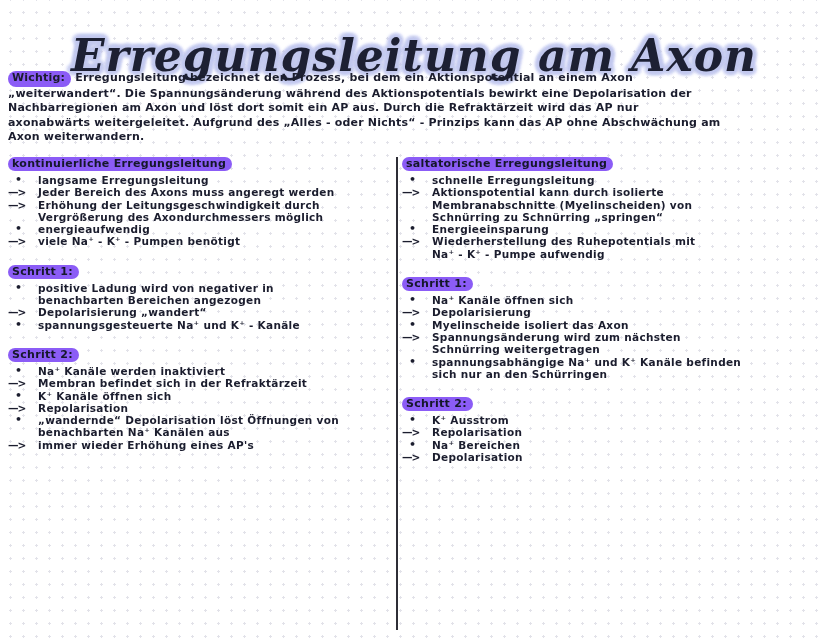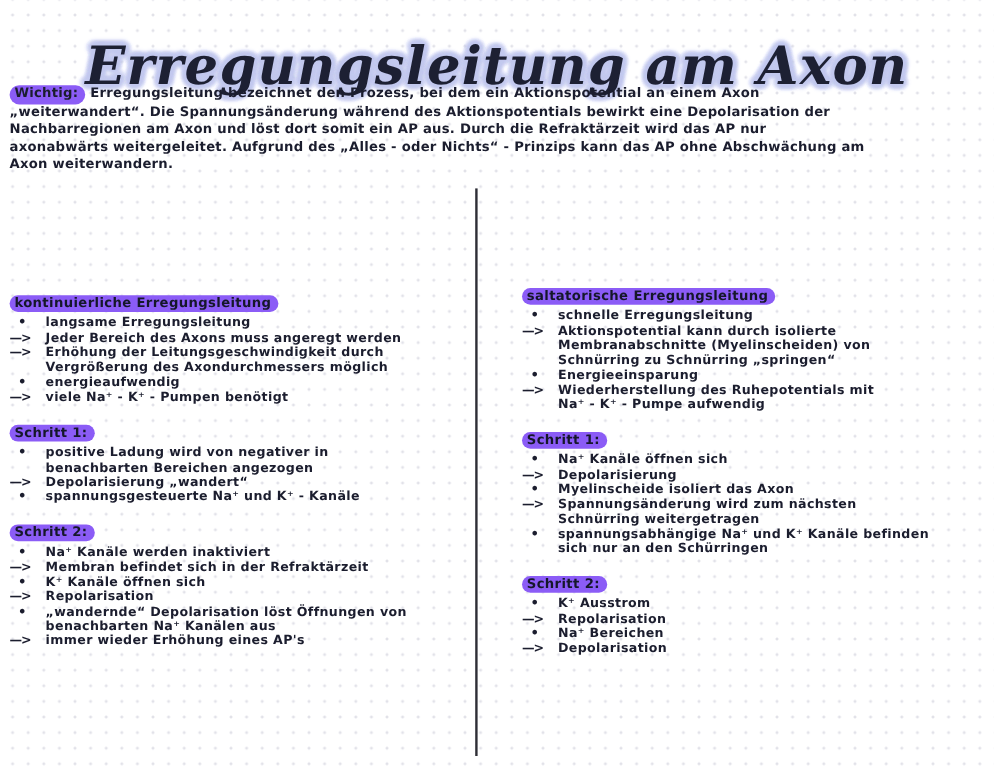--- a/index.html
+++ b/index.html
@@ -40,25 +40,25 @@
 
   
   .hl{
     background:#8b5cf6;
     border-radius:8px;
     padding:0px 6px 1px 4px;
     display:inline-block;
   }
 
   
-  .columns{position:absolute;top:157px;left:0;width:828px;display:flex;align-items:center;}
+  .columns{position:absolute;top:157px;left:0;width:828px;display:flex;}
   .col{box-sizing:border-box;}
   .col-left{width:396px;padding-left:8px;padding-right:6px;}
   .divider{width:2px;min-height:473px;background:#2e2e36;}
-  .col-right{flex:1;padding-left:37px;padding-right:4px;}
+  .col-right{flex:1;padding-left:4px;padding-right:4px;}
 
   .section{margin-top:17px;}
   .section:first-child{margin-top:0;}
   .heading{
     font-size:11px;font-weight:700;letter-spacing:0.3px;
     margin-bottom:3px;color:#15172a;
   }
   .item{
     display:flex;align-items:flex-start;
     font-size:10.5px;font-weight:700;line-height:12.3px;

